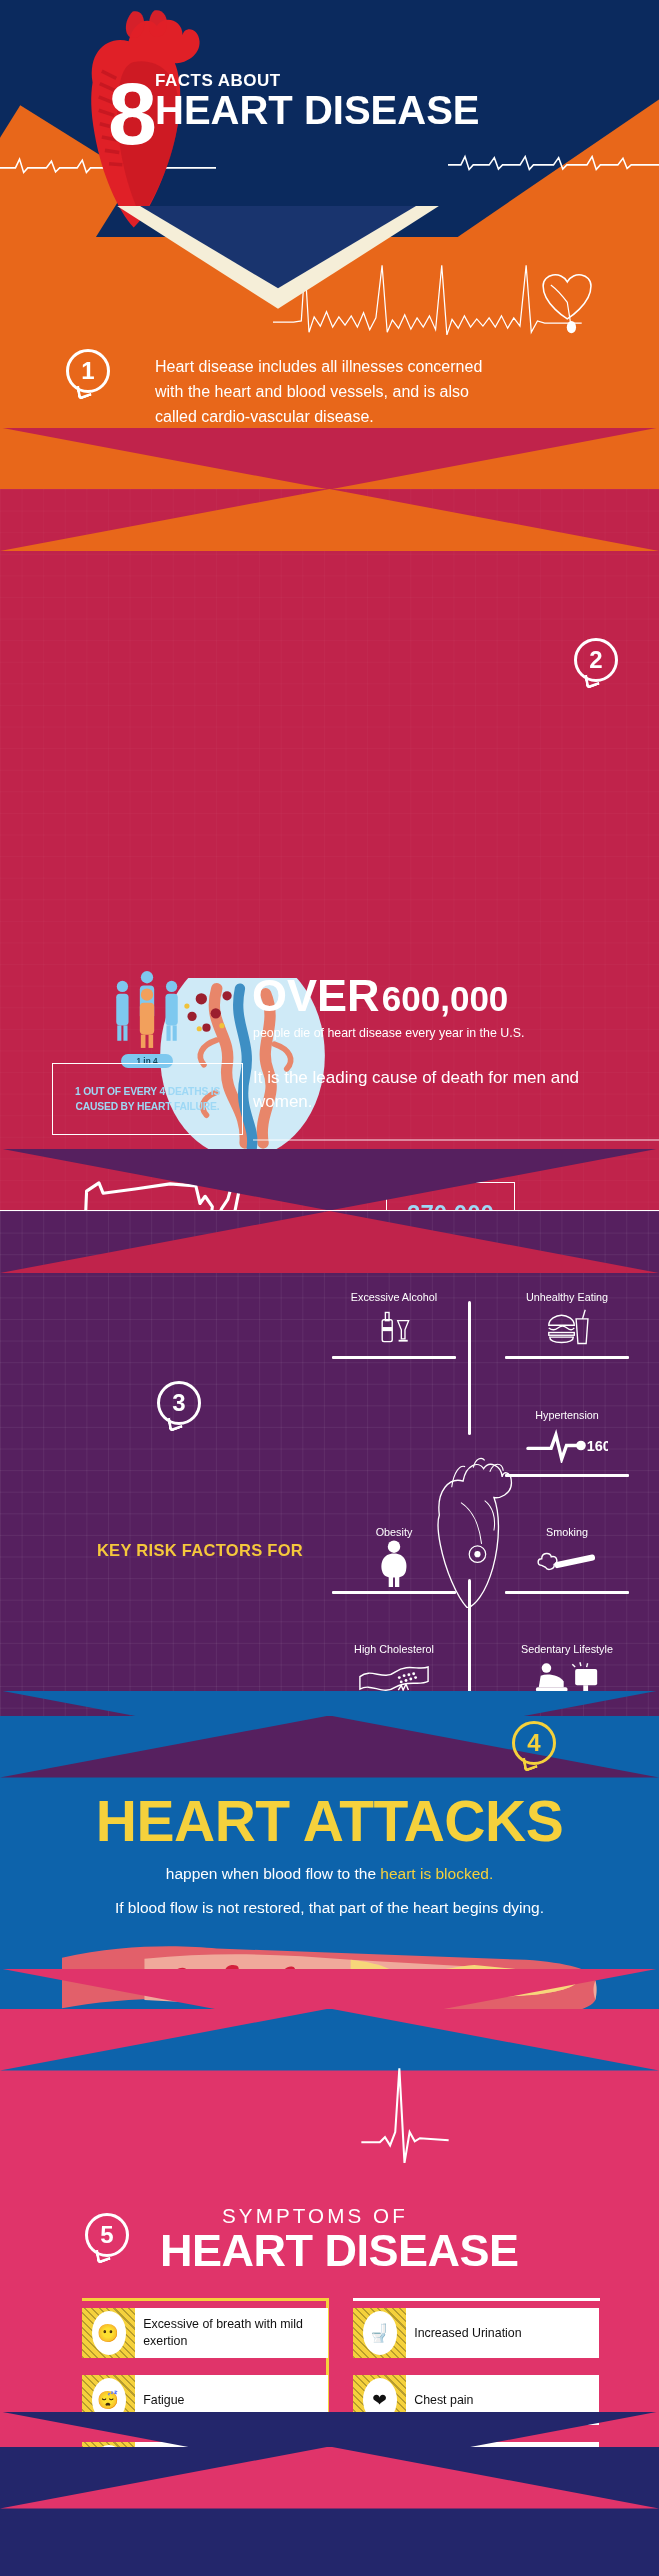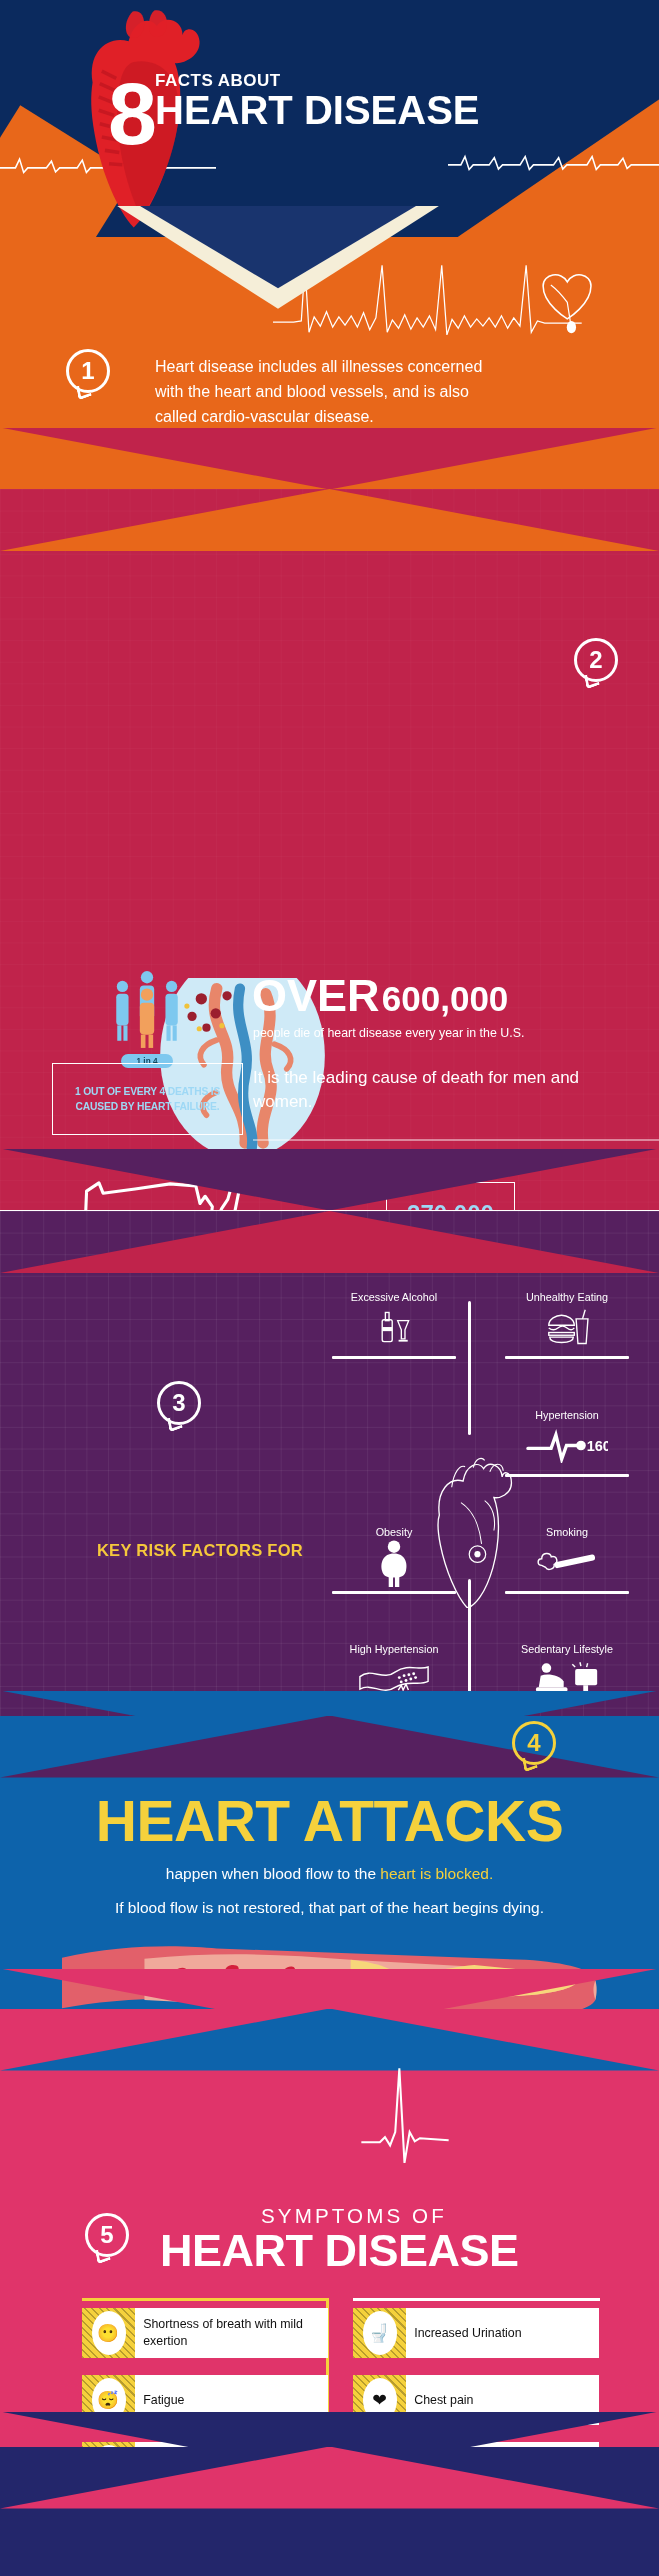--- a/index.html
+++ b/index.html
@@ -112,21 +112,21 @@
       color:#f5d13c; font-size:57px; font-weight:bold; font-stretch:condensed; letter-spacing:-0.5px; }
   #ha-l1 { position:absolute; left:0; top:149px; width:659px; text-align:center; font-size:15.5px; font-stretch:condensed; color:#ffffff; }
   #ha-l1 .hl { color:#f5d13c; }
   #ha-l2 { position:absolute; left:0; top:183px; width:659px; text-align:center; font-size:15.5px; font-stretch:condensed; color:#ffffff; }
   #artery { position:absolute; left:62px; top:222px; width:536px; height:88px; }
 
   
   #s5 { top:2009px; height:464px; background:#e0346a; }
   #s5 .bubble { left:85px; top:204px; }
   #sym-of { position:absolute; left:222px; top:195px; color:#ffffff; font-size:20.6px;
-      letter-spacing:3.1px; font-stretch:condensed;margin-left:39px; }
+      letter-spacing:3.1px; font-stretch:condensed; }
   #sym-hd { position:absolute; left:160px; top:216px; color:#ffffff; font-size:45px;
       font-weight:bold; font-stretch:condensed; letter-spacing:-0.5px; }
   .sym-col { position:absolute; top:289px; width:247px; }
   #sym-col-l { left:82px; border-top:3.6px solid #f5d13c; border-right:3.6px solid #f5d13c; height:196px; }
   #sym-col-r { left:353px; border-top:3.6px solid #ffffff; height:155px; }
   .sym-card { position:absolute; width:246px; height:50px; background:#ffffff; display:flex; align-items:center; }
   .sym-ic { width:53px; height:50px; flex:0 0 53px; background:#f5d13c; position:relative;
       background-image:repeating-linear-gradient(45deg, rgba(0,0,0,.25) 0 1.5px, transparent 1.5px 5.2px);
       display:flex; align-items:center; justify-content:center; }
   .sym-ic .oval { width:34px; height:44px; border-radius:50%; background:#ffffff;
@@ -365,21 +365,21 @@
     <div class="ic">
       <svg viewBox="0 0 130 70" width="62" height="34">
         <path d="M12 40 C2 40 2 26 12 26 C12 12 30 12 32 22 C44 18 48 34 38 38 C40 48 24 52 20 44 Z" fill="none" stroke="#fff" stroke-width="3"></path>
         <rect x="38" y="34" width="86" height="13" rx="5" fill="#ffffff" transform="rotate(-12 38 34)"></rect>
       </svg>
     </div>
     <div class="bar"></div>
   </div>
 
   <div class="rf" style="left:332px;top:432px;">
-    <div class="lbl">High Hypertension</div>
+    <div class="lbl">High Cholesterol</div>
     <div class="ic">
       <svg viewBox="0 0 150 80" width="72" height="39">
         <path d="M4 34 C28 14 52 44 78 24 C104 6 128 22 146 14 L146 44 C128 54 104 40 78 56 C52 74 28 46 4 60 Z" fill="none" stroke="#fff" stroke-width="3"></path>
         <g fill="#ffffff">
           <circle cx="86" cy="36" r="3"></circle>
             <circle cx="96" cy="32" r="3"></circle>
             <circle cx="106" cy="30" r="3"></circle>
           <circle cx="116" cy="28" r="3"></circle>
             <circle cx="90" cy="45" r="3"></circle>
             <circle cx="100" cy="42" r="3"></circle>
@@ -465,21 +465,21 @@
   <div id="sym-of">SYMPTOMS OF</div>
   <div id="sym-hd">HEART DISEASE</div>
 
   <div class="sym-col" id="sym-col-l"></div>
   <div class="sym-col" id="sym-col-r"></div>
 
   <div class="sym-card" style="left:82px;top:299px;">
     <div class="sym-ic">
         <div class="oval">😶</div>
       </div>
-    <div class="sym-txt">Shortness of breath with mild exertion</div>
+    <div class="sym-txt">Excessive of breath with mild exertion</div>
   </div>
   <div class="sym-card" style="left:82px;top:366px;">
     <div class="sym-ic">
         <div class="oval">😴</div>
       </div>
     <div class="sym-txt">Fatigue</div>
   </div>
   <div class="sym-card" style="left:82px;top:433px;">
     <div class="sym-ic">
         <div class="oval">🦵</div>

